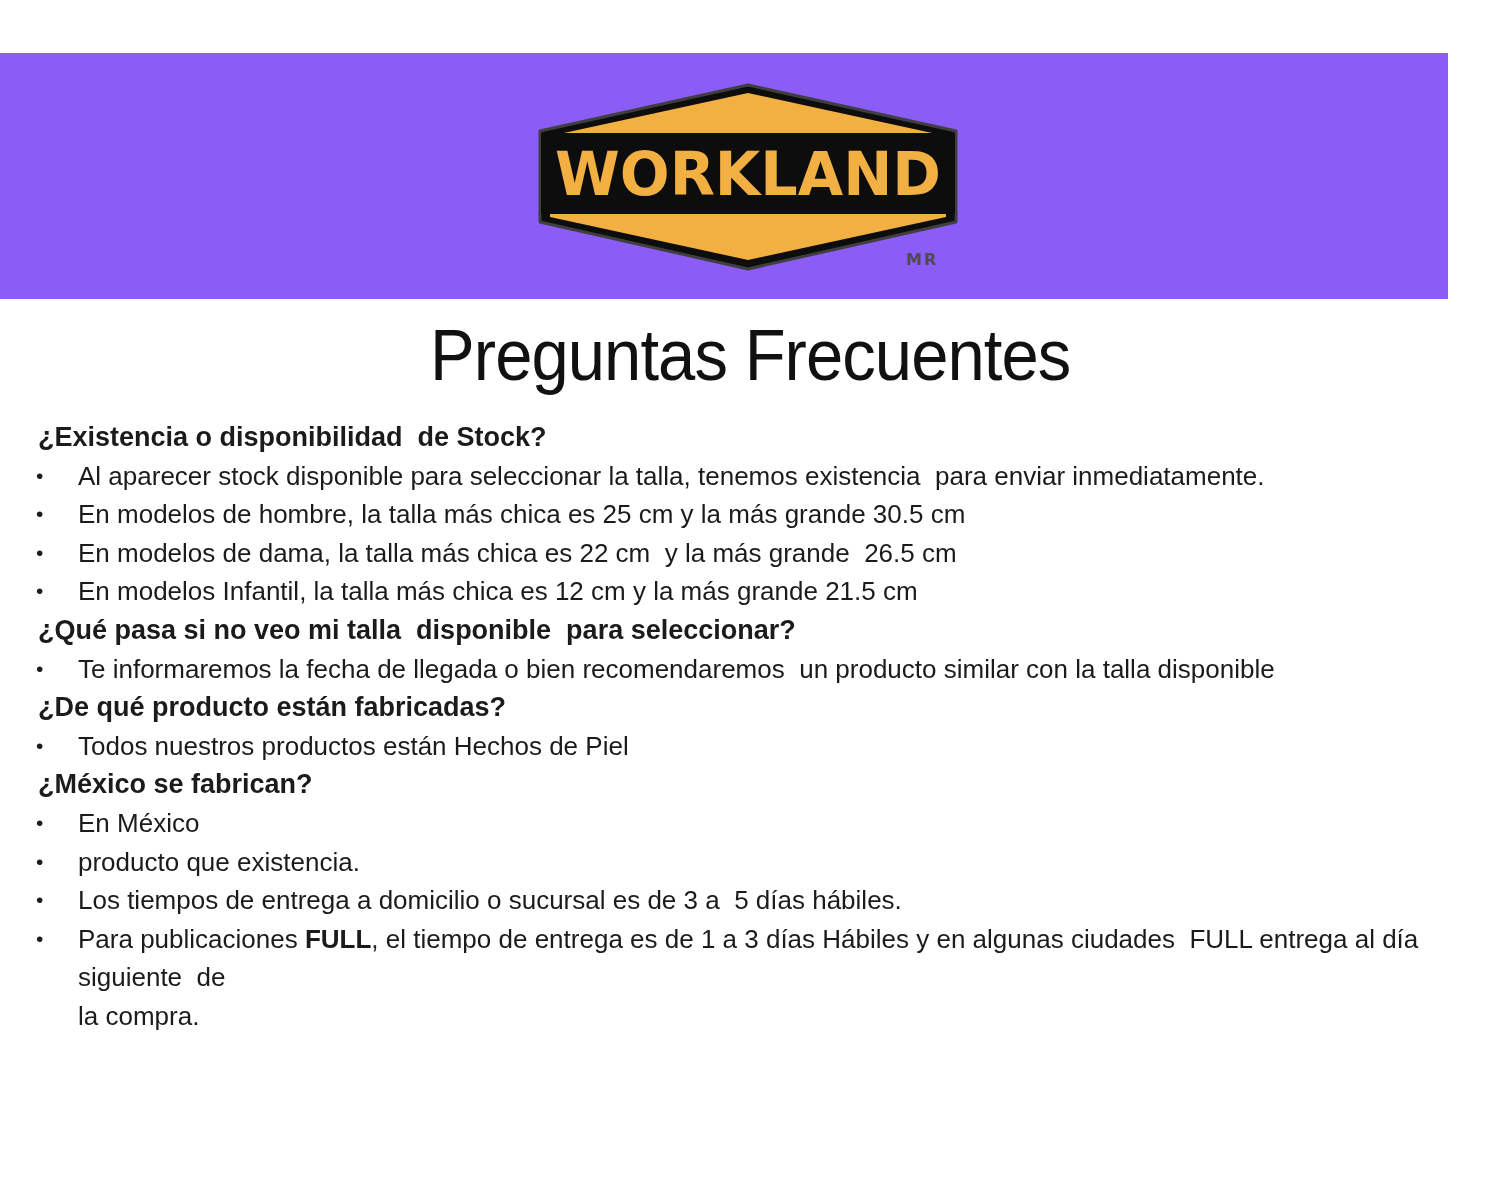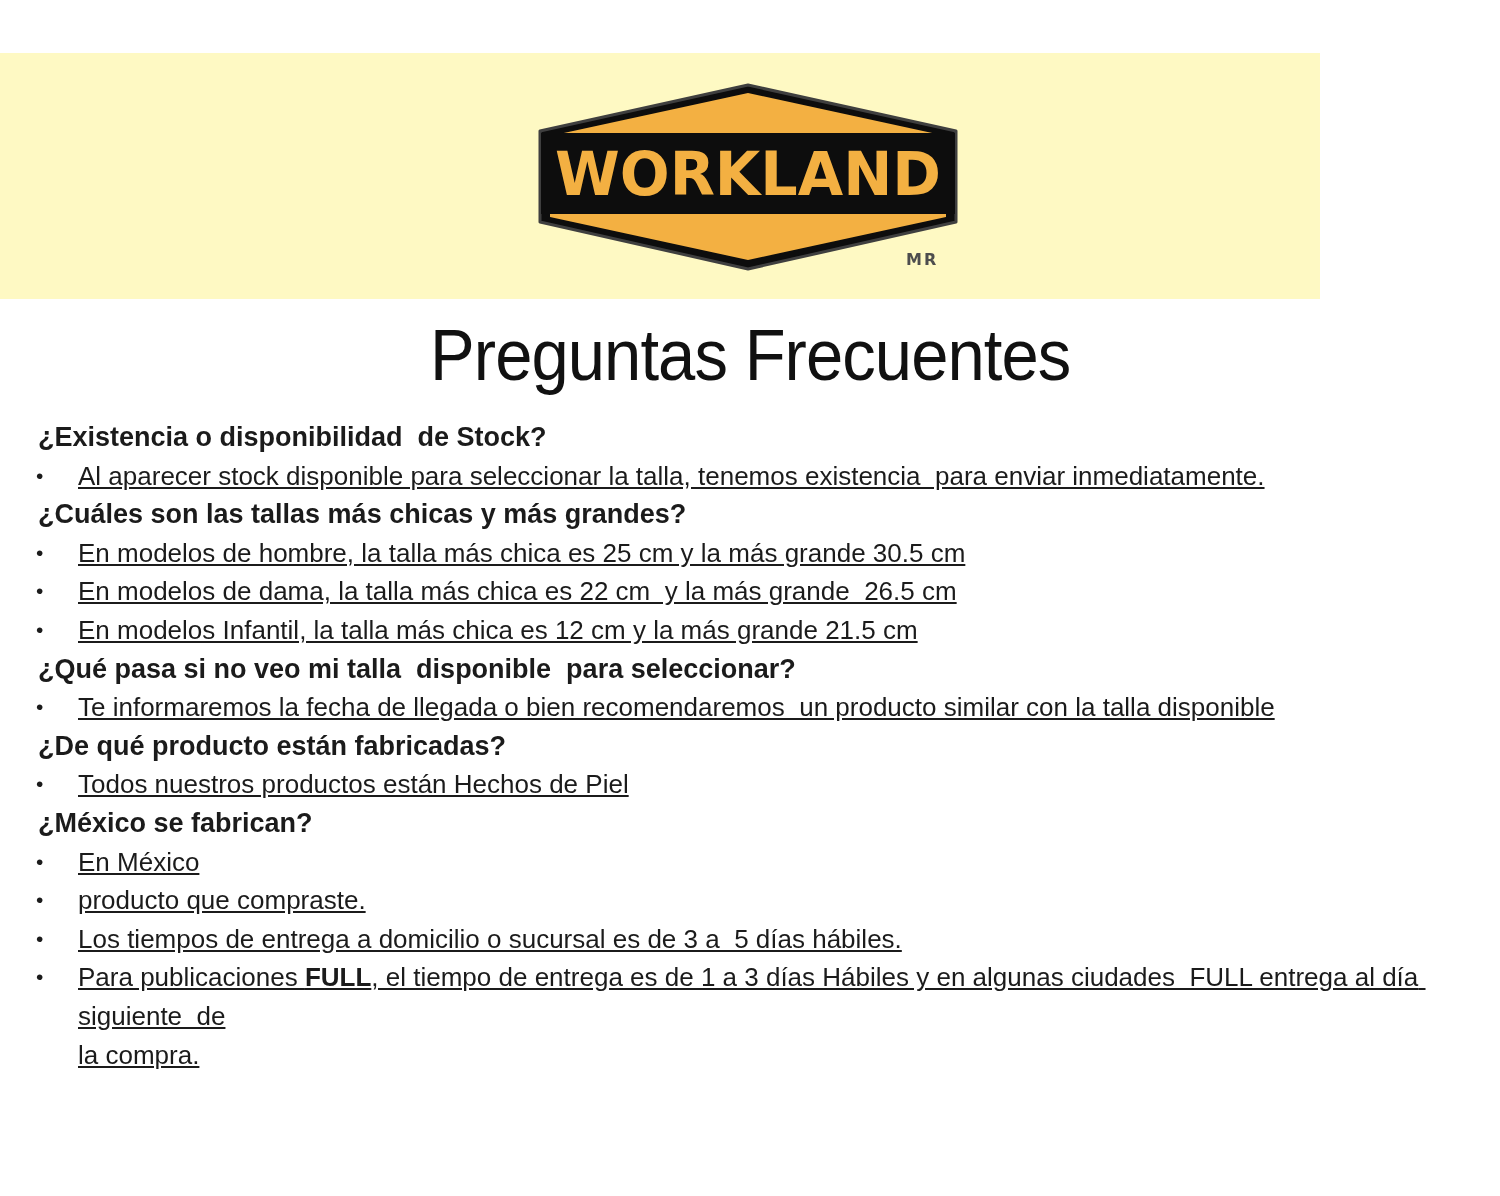--- a/index.html
+++ b/index.html
@@ -9,22 +9,22 @@
     font-family: "Liberation Sans", sans-serif;
     color: #1b1b1b;
     overflow: hidden;
     position: relative;
   }
   .page { position: absolute; inset: 0; }
 
   
   .banner {
     position: absolute;
-    top: 53px; left: 0; width: 1320px; height: 246px;
-    background: #fef9c3;
+    top: 53px; left: 0; width: 1448px; height: 246px;
+    background: #8b5cf6;
   }
   .logo-wrap {
     position: absolute;
     left: 528px; top: 28px;
     width: 440px; height: 192px;
   }
   .logo-wrap svg { display: block; width: 100%; height: 100%; }
   .logo-text {
     font-family: "DejaVu Sans", sans-serif;
     font-weight: bold;
@@ -70,21 +70,21 @@
     display: flex;
     align-items: flex-start;
   }
   .a .bullet {
     flex: 0 0 48px;
     font-size: 21px;
     line-height: 38.6px;
     padding-left: 6px;
     box-sizing: border-box;
   }
-  .a .a-text { flex: 1 1 auto; text-decoration: underline; }
+  .a .a-text { flex: 1 1 auto; }
   .a .line {
     font-size: 26px;
     line-height: 38.6px;
     white-space: pre-wrap;
   }
   .a .line .b { font-weight: bold; }
 </style>
 </head>
 <body>
 
@@ -112,21 +112,20 @@
   </div>
 
   <div class="faq">
       <div class="q">¿Existencia o disponibilidad  de Stock?</div>
       <div class="a">
         <span class="bullet">•</span>
         <div class="a-text">
           <div class="line"><span>Al aparecer stock disponible para seleccionar la talla, tenemos existencia  para enviar inmediatamente.</span></div>
         </div>
       </div>
-      <div class="q">¿Cuáles son las tallas más chicas y más grandes?</div>
       <div class="a">
         <span class="bullet">•</span>
         <div class="a-text">
           <div class="line"><span>En modelos de hombre, la talla más chica es 25 cm y la más grande 30.5 cm</span></div>
         </div>
       </div>
       <div class="a">
         <span class="bullet">•</span>
         <div class="a-text">
           <div class="line"><span>En modelos de dama, la talla más chica es 22 cm  y la más grande  26.5 cm</span></div>
@@ -155,21 +154,21 @@
       <div class="q">¿México se fabrican?</div>
       <div class="a">
         <span class="bullet">•</span>
         <div class="a-text">
           <div class="line"><span>En México</span></div>
         </div>
       </div>
       <div class="a">
         <span class="bullet">•</span>
         <div class="a-text">
-          <div class="line"><span>producto que compraste.</span></div>
+          <div class="line"><span>producto que existencia.</span></div>
         </div>
       </div>
       <div class="a">
         <span class="bullet">•</span>
         <div class="a-text">
           <div class="line"><span>Los tiempos de entrega a domicilio o sucursal es de 3 a  5 días hábiles.</span></div>
         </div>
       </div>
       <div class="a">
         <span class="bullet">•</span>

